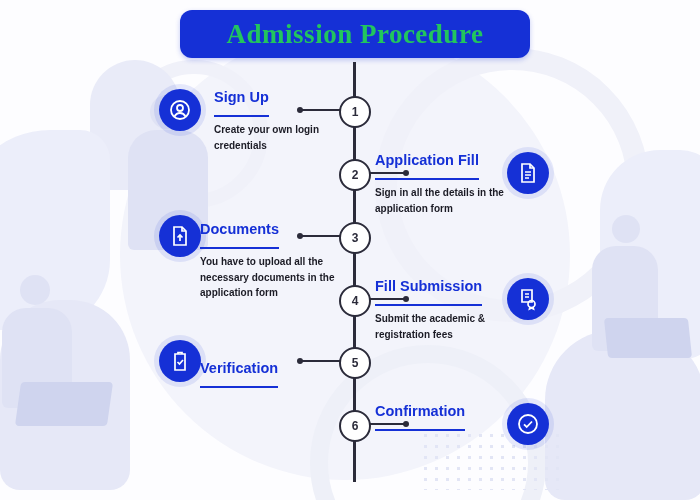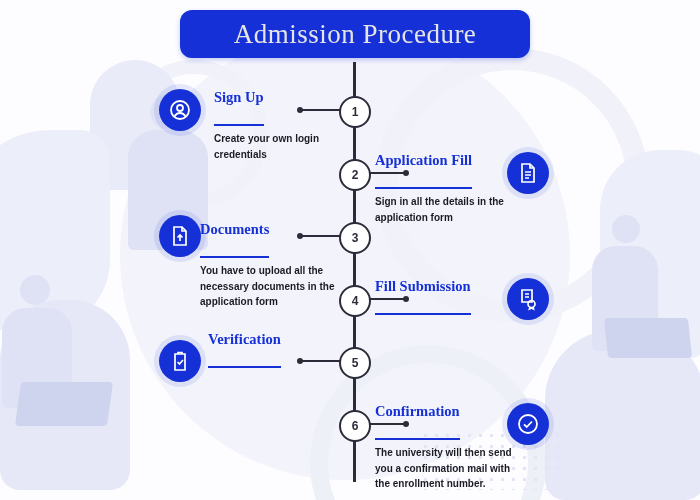--- a/index.html
+++ b/index.html
@@ -96,23 +96,23 @@
     width: 350px;
     height: 48px;
     background: #1530d6;
     border-radius: 12px;
     display: flex;
     align-items: center;
     justify-content: center;
     box-shadow: 0 2px 5px rgba(21,48,214,0.25);
   }
   .title-pill .title-text {
-    color: #e5e5e5;
+    color: #22c55e;
     font-family: "Liberation Serif", serif;
-    font-weight: normal;
+    font-weight: bold;
     font-size: 27px;
     letter-spacing: 0.5px;
   }
 
   
   .spine {
     position: absolute;
     left: 353px;
     top: 62px;
     width: 3px;
@@ -175,23 +175,22 @@
   .step-text .step-title {
     color: #1530d6;
     font-weight: bold;
     font-size: 14.5px;
     margin: 0 0 3px 0;
     white-space: nowrap;
   }
   .step-text .step-title.underline {
     border-bottom: 2px solid #1530d6;
     display: inline-block;
-    padding-bottom: 18px;
+    padding-bottom: 10px;
     margin-bottom: 5px;
-    font-family: Liberation Serif, serif;
   }
   .step-text .step-desc {
     color: #1b1b25;
     font-size: 10px;
     line-height: 1.55;
     margin: 0;
     font-weight: bold;
   }
 </style>
 </head>
@@ -294,51 +293,51 @@
     <svg width="24" height="24" viewBox="0 0 24 24" fill="none" stroke="#ffffff" stroke-width="1.7">
       <path d="M6 3h10v12H6z"></path>
       <path d="M9 7h4M9 10h4"></path>
       <circle cx="15.5" cy="17" r="3.5"></circle>
       <path d="M14 20l-0.5 2 2-1 2 1-0.5-2"></path>
     </svg>
   </div>
 
   <div class="step-text left" style="left:375px; top:277px; width:145px;">
     <div class="step-title underline">Fill Submission</div>
+    <div class="step-desc">Submit the academic &amp; registration fees</div>
   </div>
 
   <div class="node" style="left:339px; top:347px;">
     <span>5</span>
   </div>
   <div class="connector" style="left:300px; top:360px; width:40px;"></div>
   <div class="conn-dot" style="left:297px; top:358px;"></div>
 
   <div class="icon-badge" style="left:159px; top:340px;">
     <svg width="24" height="24" viewBox="0 0 24 24" fill="none" stroke="#ffffff" stroke-width="1.7">
       <path d="M7 5h10v16H7z"></path>
       <path d="M10 5V3.5h4V5"></path>
       <path d="M9.5 13l2 2 3.5-4"></path>
     </svg>
   </div>
 
-  <div class="step-text left" style="left:200px; top:330px; width:148px;margin-left:8px;">
+  <div class="step-text left" style="left:200px; top:359px; width:148px;">
     <div class="step-title underline">Verification</div>
   </div>
 
   <div class="node" style="left:339px; top:410px;">
     <span>6</span>
   </div>
   <div class="connector" style="left:367px; top:423px; width:38px;"></div>
   <div class="conn-dot" style="left:403px; top:421px;"></div>
 
   <div class="icon-badge" style="left:507px; top:403px;">
     <svg width="24" height="24" viewBox="0 0 24 24" fill="none" stroke="#ffffff" stroke-width="1.8">
       <circle cx="12" cy="12" r="9"></circle>
       <path d="M8 12.3l2.7 2.7L16 9.5"></path>
     </svg>
   </div>
 
   <div class="step-text left" style="left:375px; top:402px; width:148px;">
     <div class="step-title underline">Confirmation</div>
-    <div class="step-desc">The university will then send you a confirmation mail with the enrollment number.</div>
   </div>
 
 </div>
 
 </body></html>

